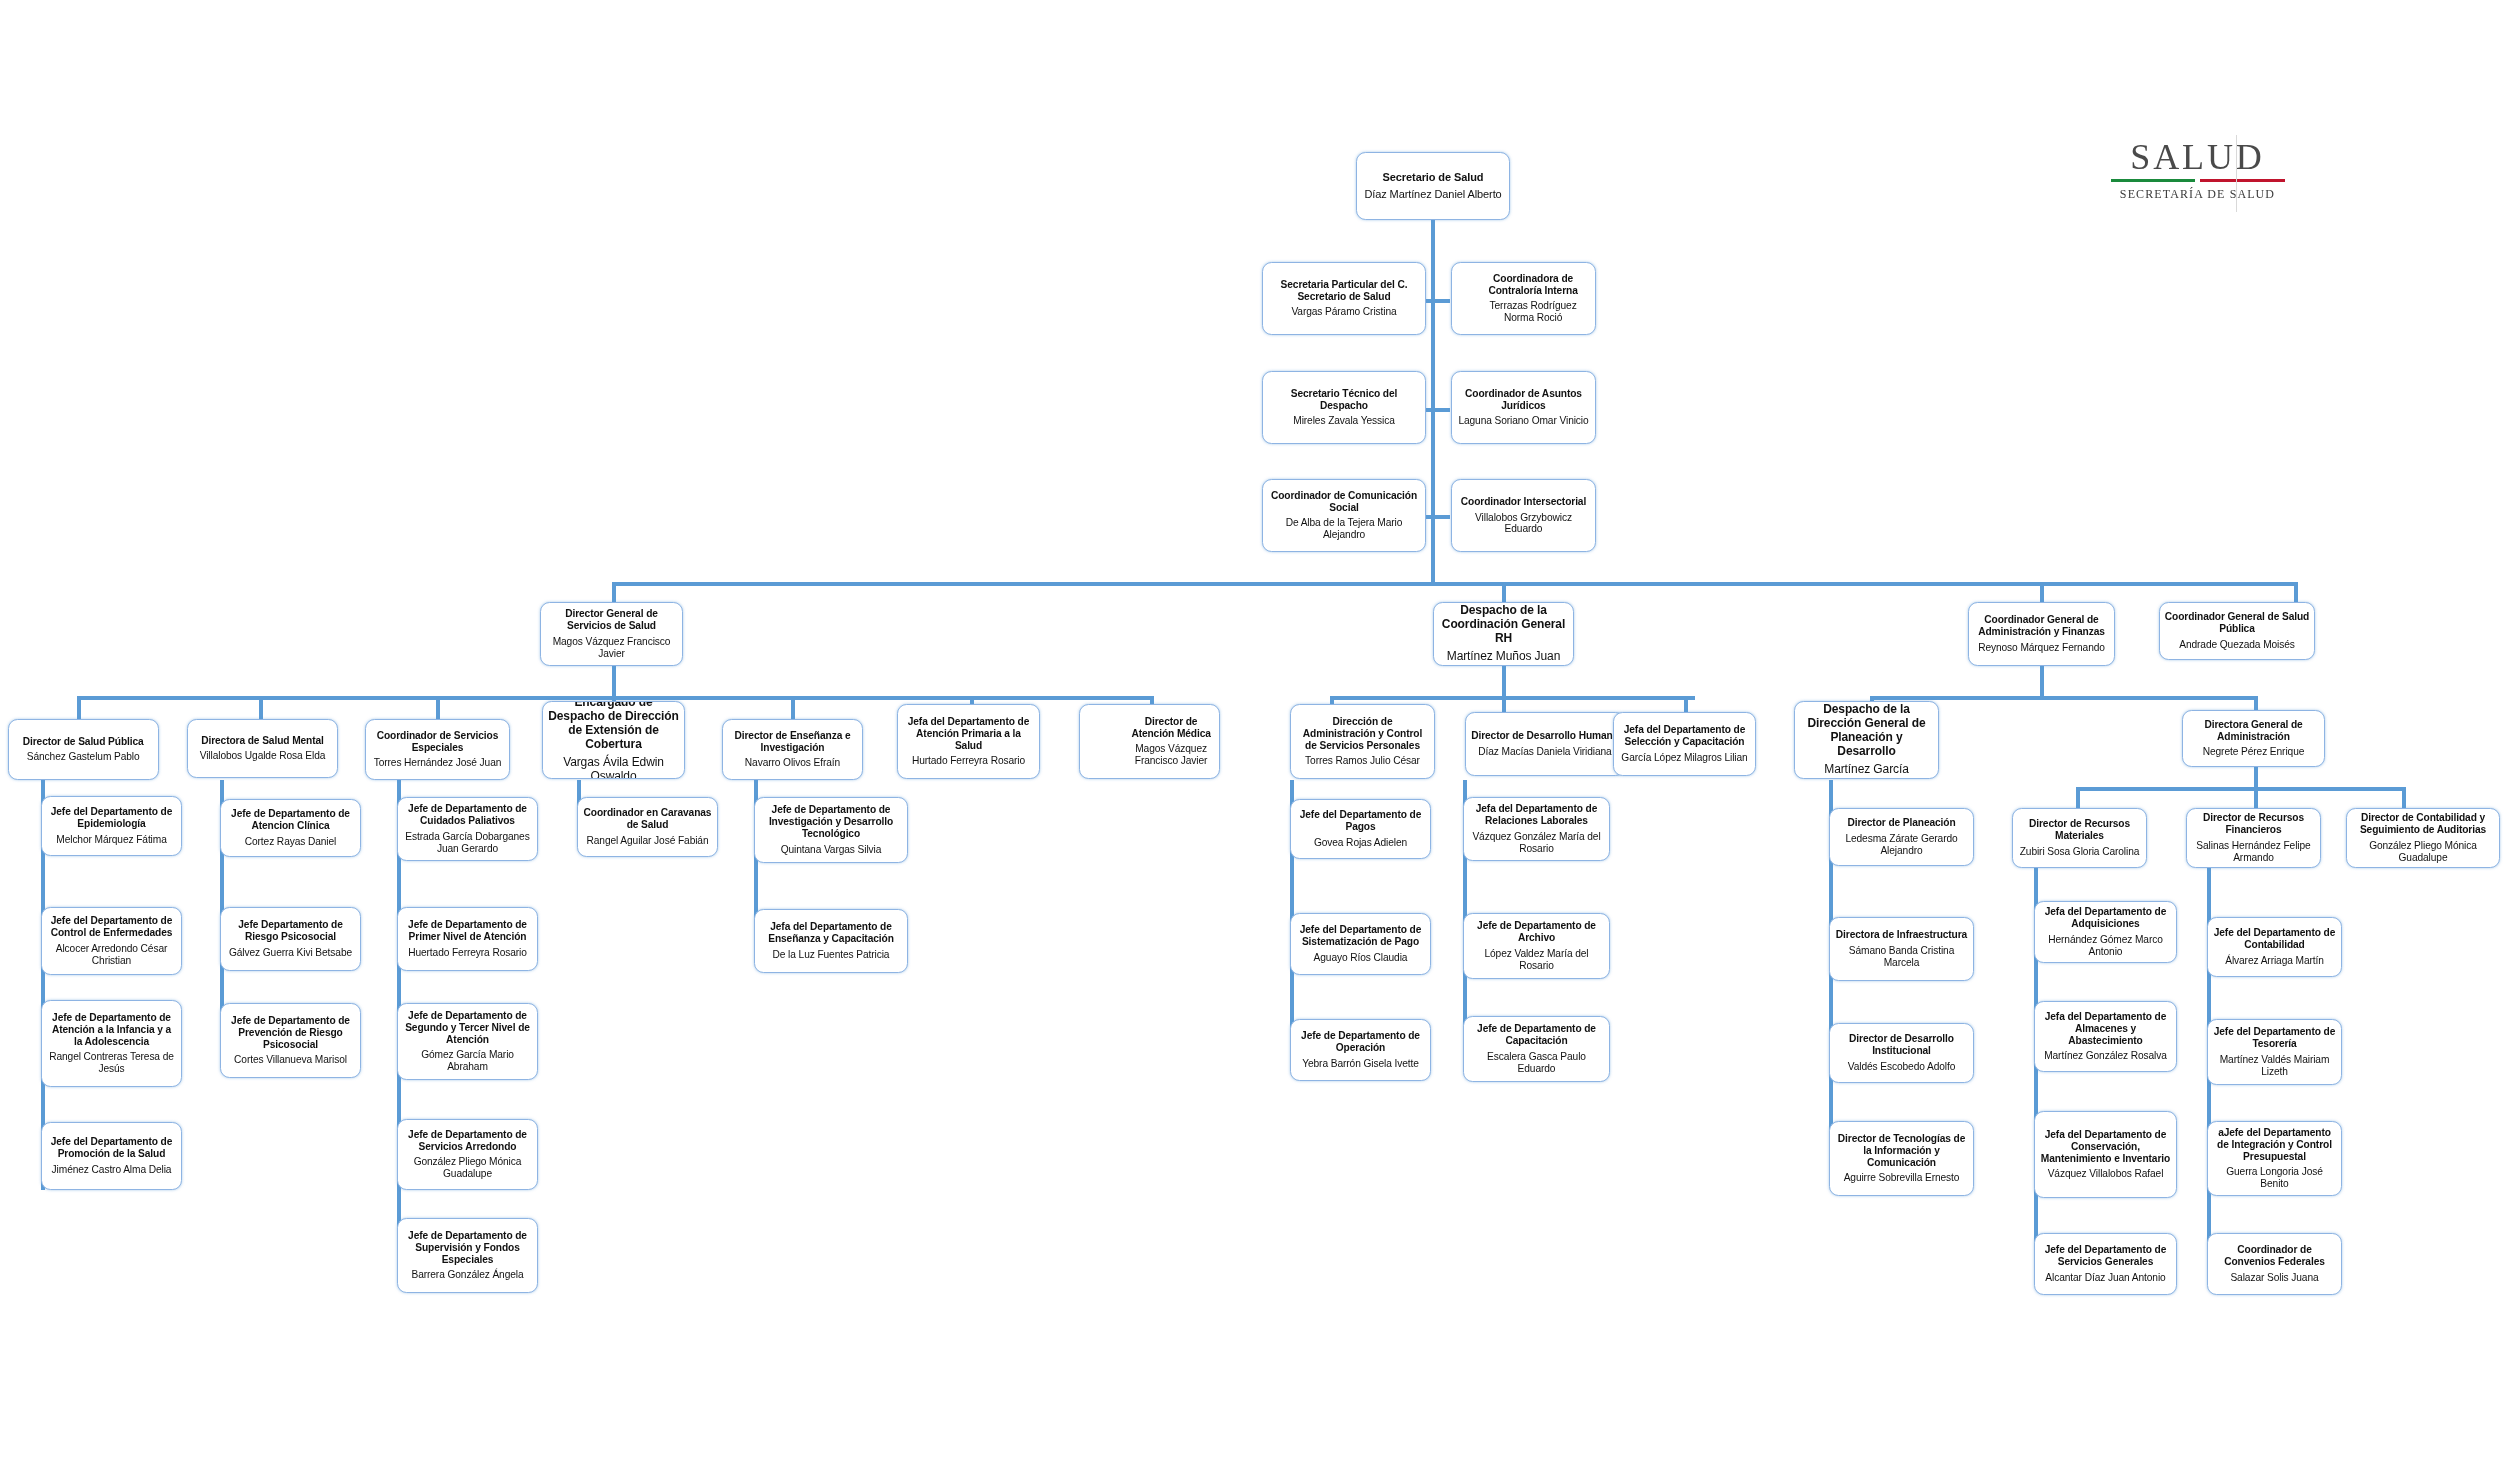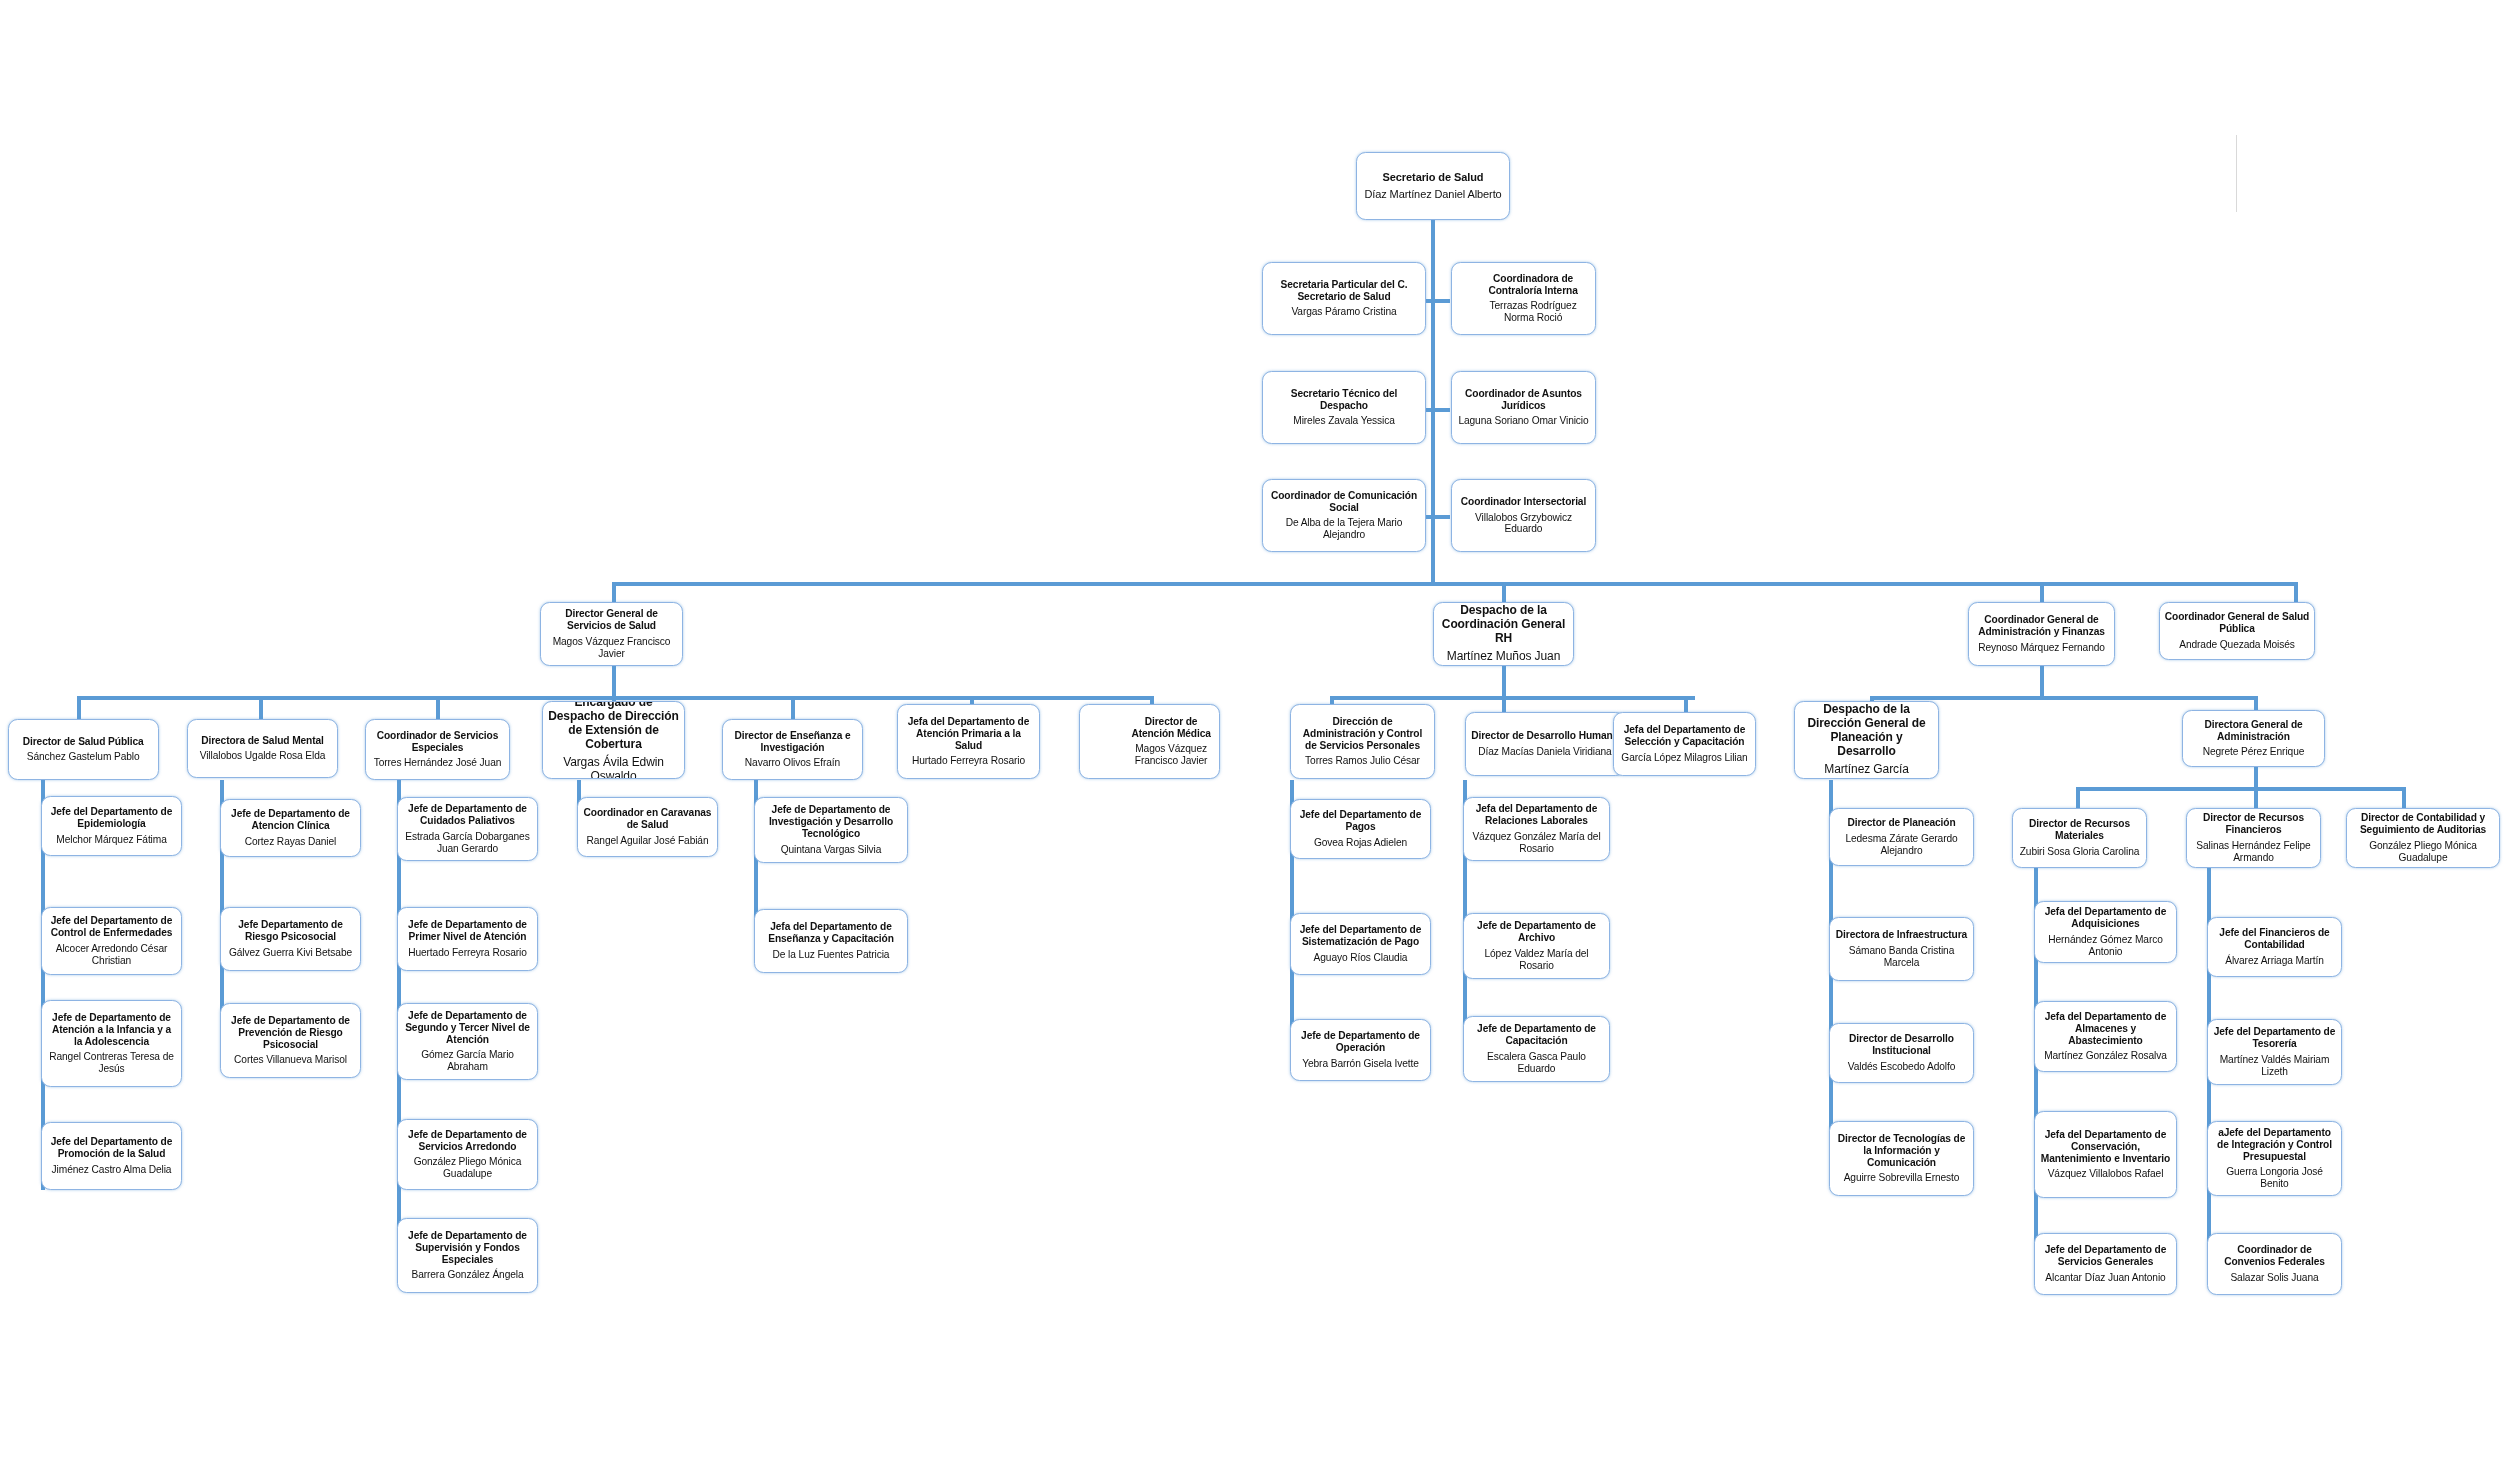--- a/index.html
+++ b/index.html
@@ -85,20 +85,28 @@
     width: 1px; height: 77px;
     background: #d9d9d9;
     z-index: 6;
   }
 </style>
 </head>
 <body>
 
 <div id="canvas">
 
+  <div id="logo">
+    <div class="salud-word">SALUD</div>
+    <div class="rule">
+        <span class="g"></span>
+        <span class="r"></span>
+      </div>
+    <div class="salud-sub">SECRETARÍA DE SALUD</div>
+  </div>
   <div id="logo-divider"></div>
 
   <div class="ln lnv" style="left:1431px; top:220px;  height:362px;"></div>
 
   <div class="ln lnh" style="left:1349px; top:299px; width:84px;"></div>
   <div class="ln lnh" style="left:1431px; top:299px; width:19.3px;"></div>
   <div class="ln lnh" style="left:1349px; top:408px; width:84px;"></div>
   <div class="ln lnh" style="left:1431px; top:408px; width:19.3px;"></div>
   <div class="ln lnh" style="left:1349px; top:515px; width:84px;"></div>
   <div class="ln lnh" style="left:1431px; top:515px; width:19.3px;"></div>
@@ -421,21 +429,21 @@
   <div class="node sm" style="left:2034px; top:1111px; width:143px; height:87px;">
     <div class="title">Jefa del Departamento de Conservación, Mantenimiento e Inventario</div>
     <div class="person">Vázquez Villalobos Rafael</div>
   </div>
   <div class="node sm" style="left:2034px; top:1233px; width:143px; height:62px;">
     <div class="title">Jefe del Departamento de Servicios Generales</div>
     <div class="person">Alcantar Díaz Juan Antonio</div>
   </div>
 
   <div class="node sm" style="left:2207px; top:917px; width:135px; height:60px;">
-    <div class="title">Jefe del Financieros de Contabilidad</div>
+    <div class="title">Jefe del Departamento de Contabilidad</div>
     <div class="person">Álvarez Arriaga Martín</div>
   </div>
   <div class="node sm" style="left:2207px; top:1019px; width:135px; height:66px;">
     <div class="title">Jefe del Departamento de Tesorería</div>
     <div class="person">Martínez Valdés Mairiam Lizeth</div>
   </div>
   <div class="node sm" style="left:2207px; top:1121px; width:135px; height:75px;">
     <div class="title">aJefe del Departamento de Integración y Control Presupuestal</div>
     <div class="person">Guerra Longoria José Benito</div>
   </div>

